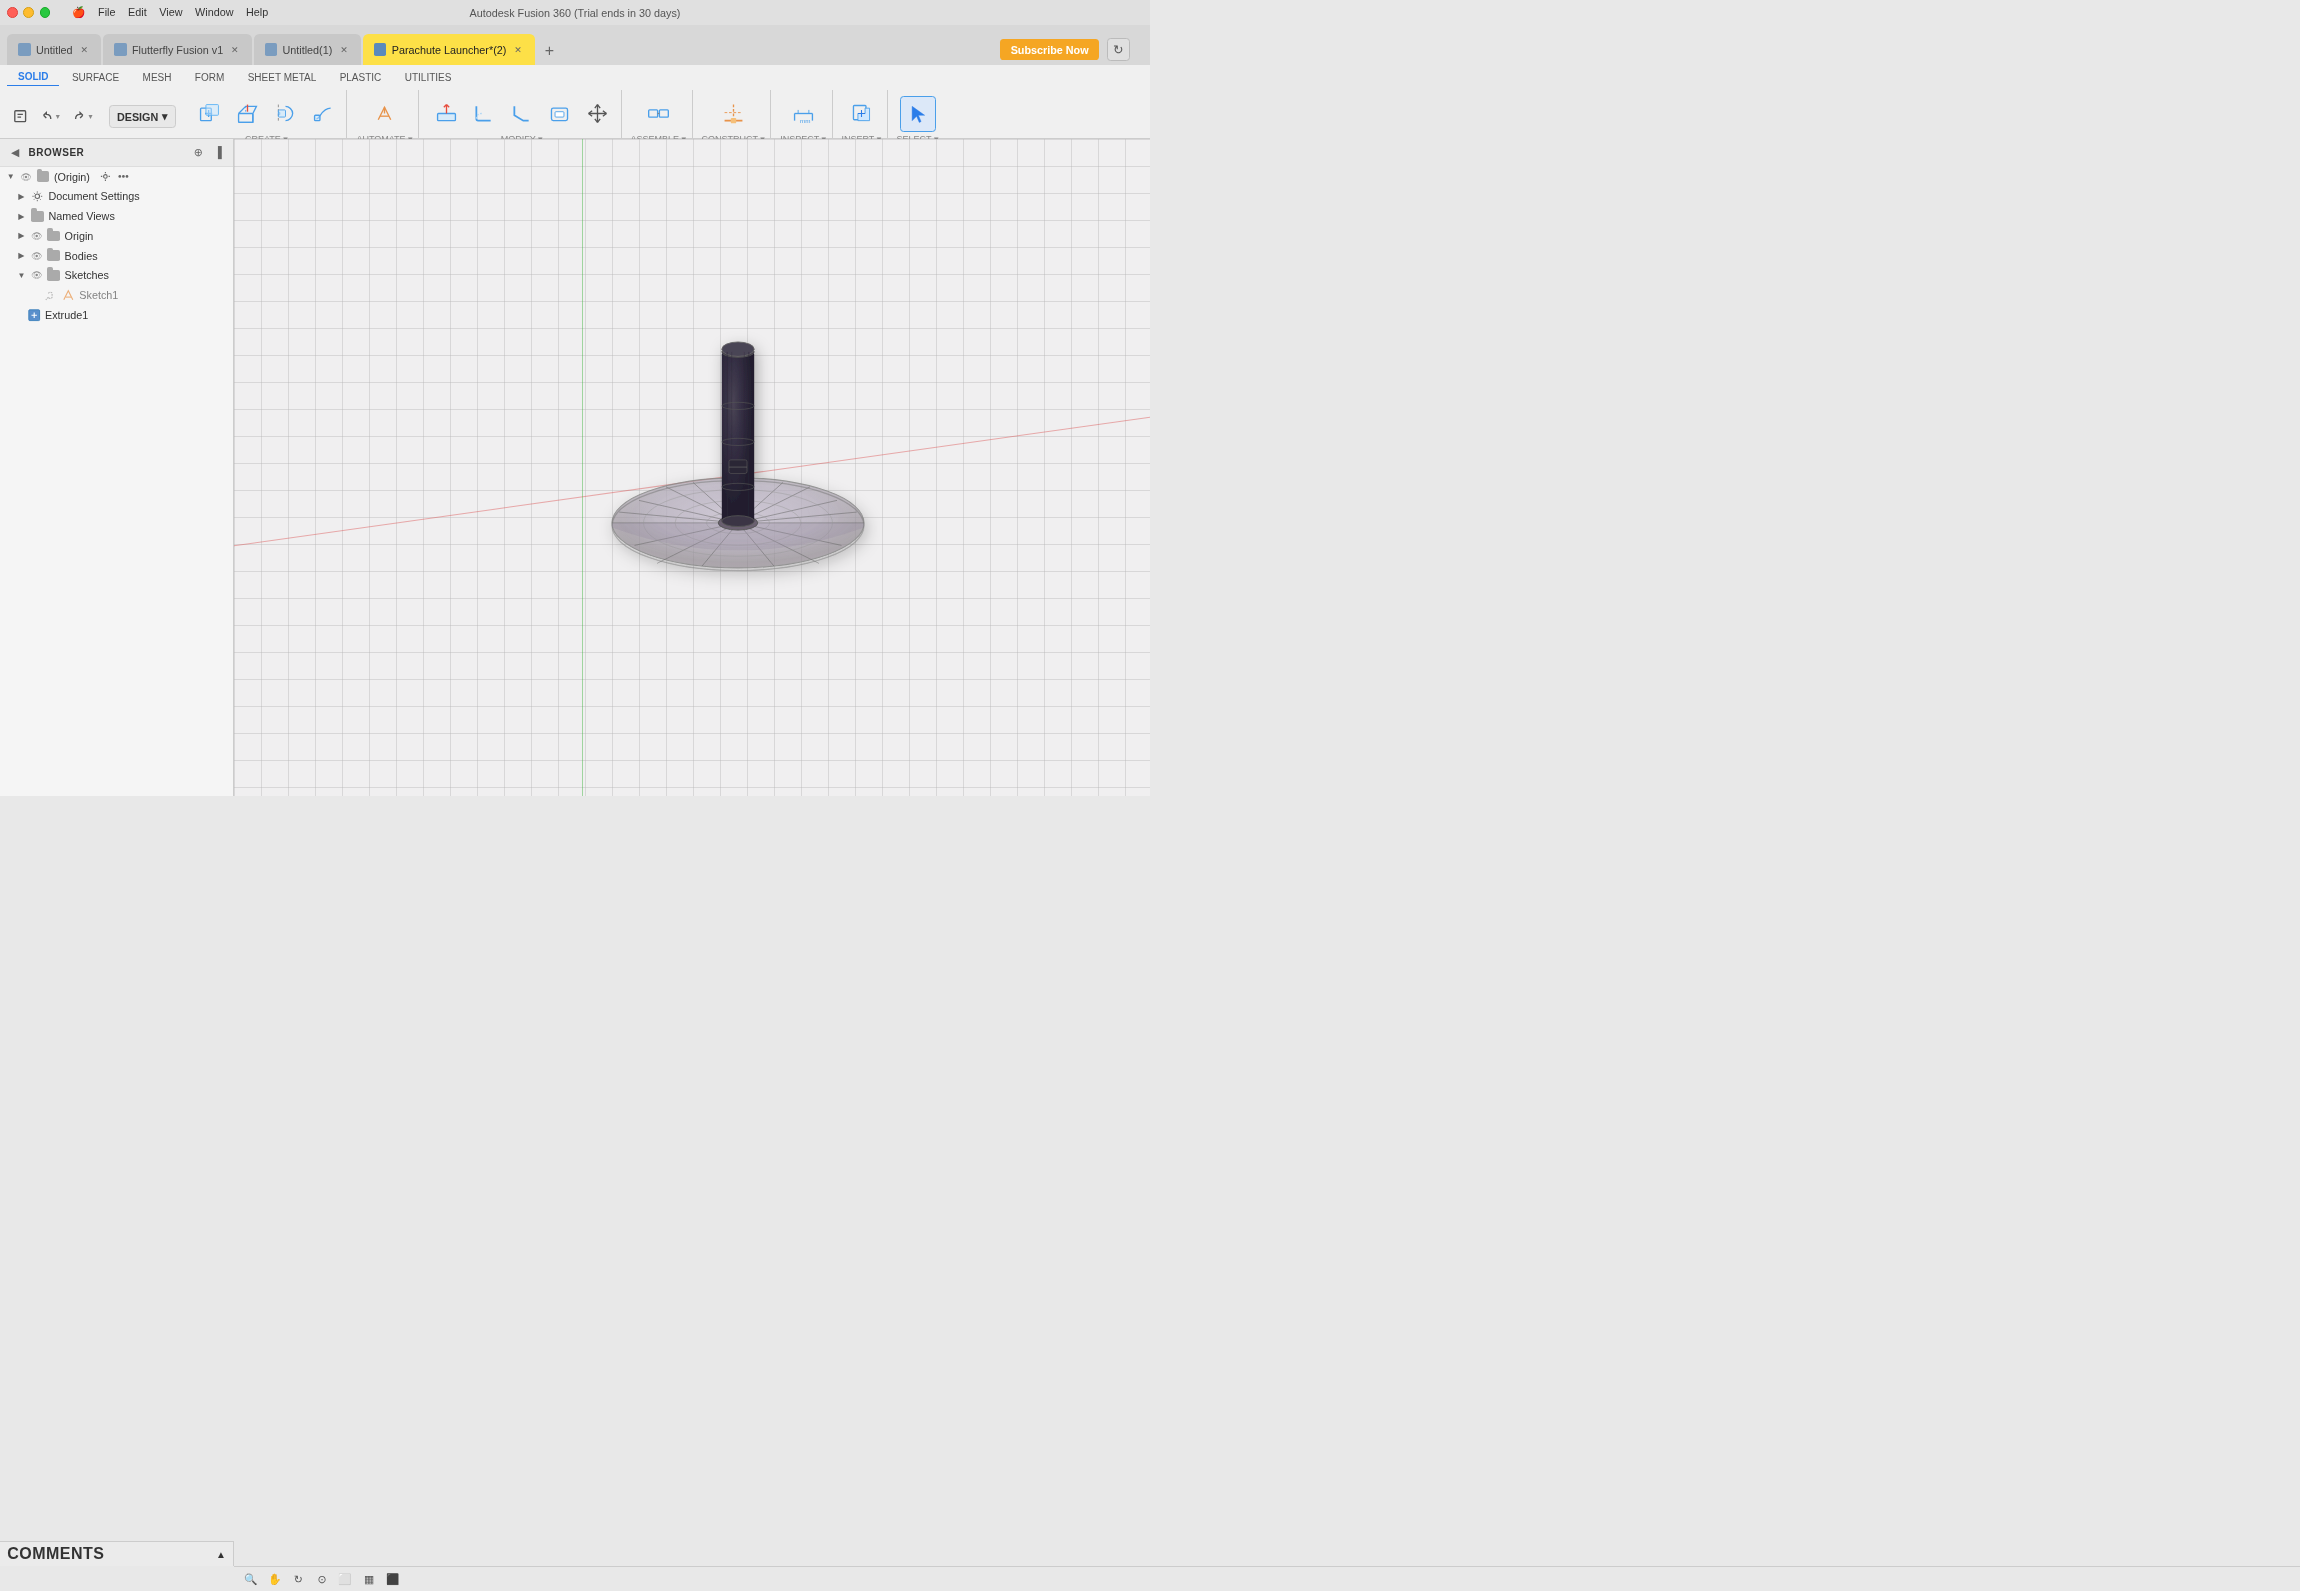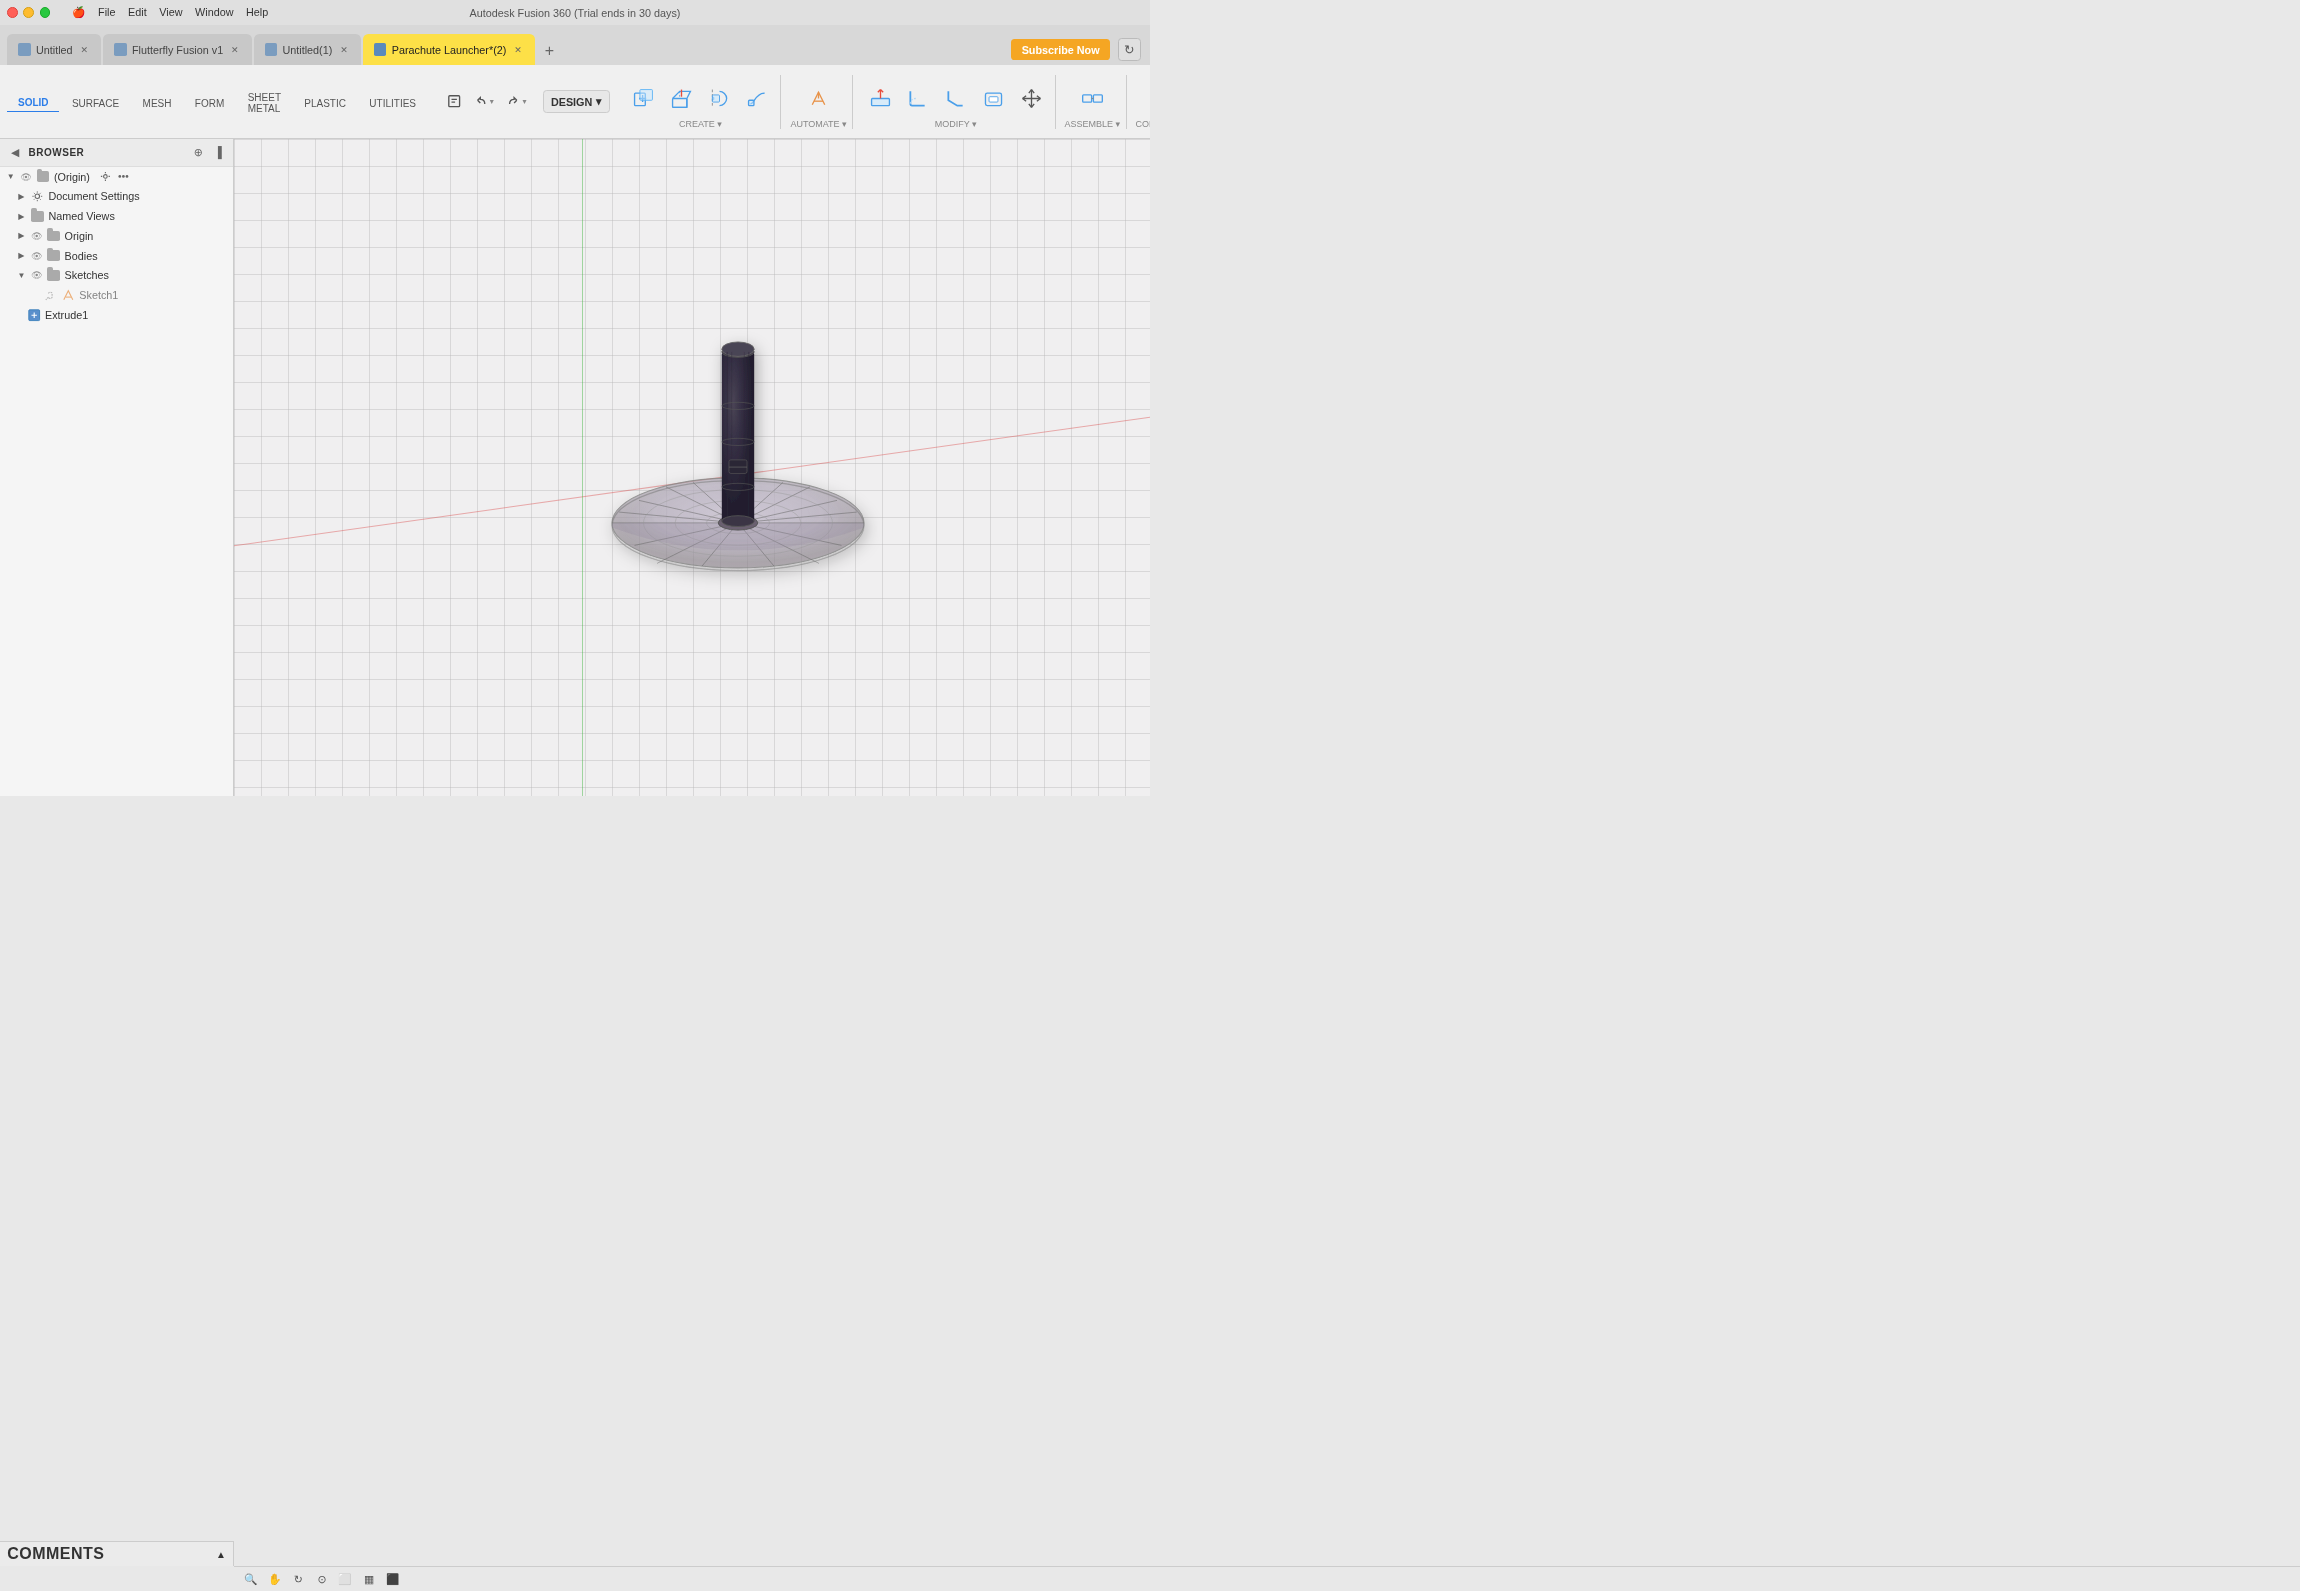--- a/index.html
+++ b/index.html
@@ -115,21 +115,21 @@
       display: flex;
       align-items: center;
       justify-content: center;
       margin-bottom: 1.8px;
     }
     .tab-bar-right {
       margin-left: auto;
       display: flex;
       align-items: center;
       gap: 7.2px;
-      padding-right: 9px;
+      padding-right: 20px;
       padding-bottom: 3.6px;
     }
     .subscribe-btn {
       background: #f5a623;
       color: white;
       border: none;
       border-radius: 3.6px;
       padding: 4.5px 10.8px;
       font-size: 10.8px;
       font-weight: 600;
@@ -149,21 +149,21 @@
       font-size: 12.6px;
       color: #555;
     }
 
     
     #toolbar {
       height: 74px;
       background: #f0f0f0;
       border-bottom: 0.9px solid #ccc;
       display: flex;
-      flex-direction: row;
+      flex-direction: column;
     }
     .toolbar-tabs {
       display: flex;
       align-items: center;
       padding: 3.6px 7.2px 0 7.2px;
       gap: 1.8px;
     }
     .toolbar-tab {
       padding: 2.7px 10.8px;
       font-size: 10px;

